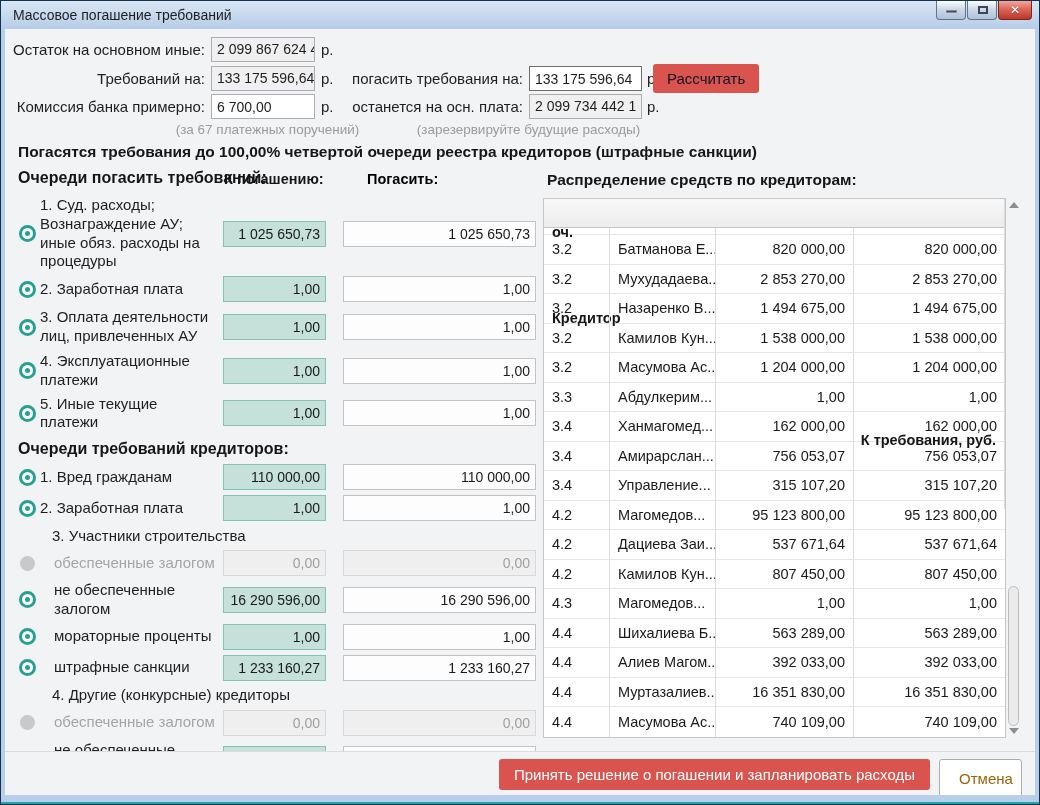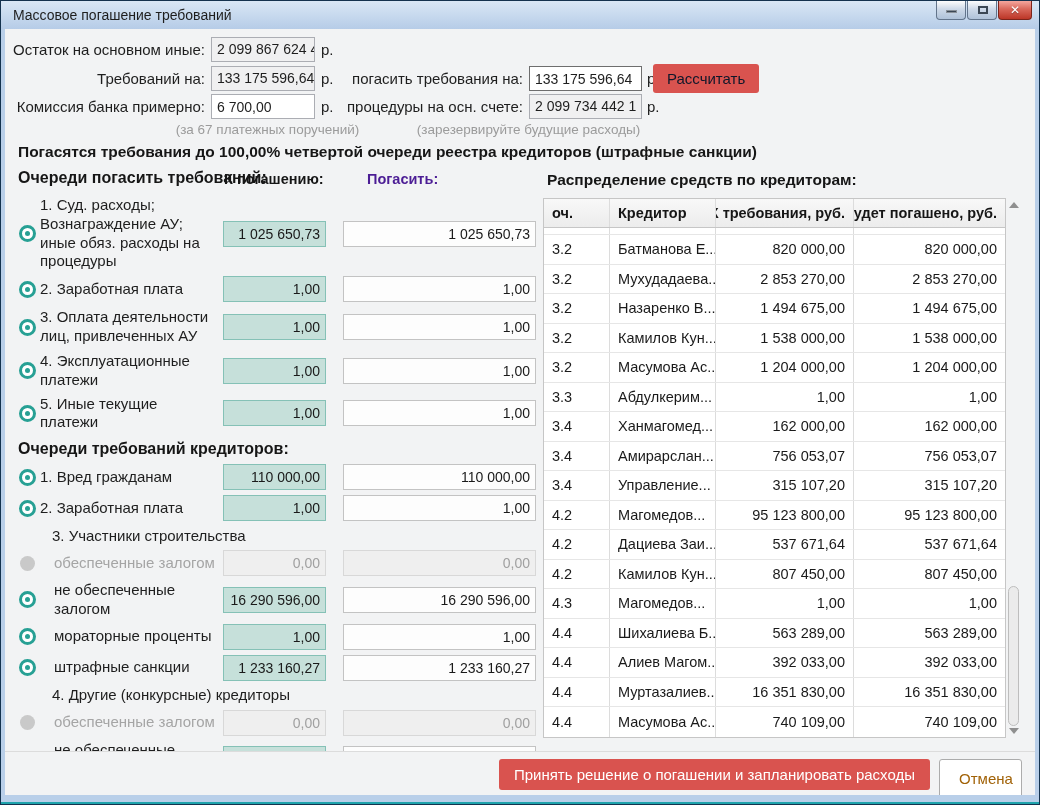--- a/index.html
+++ b/index.html
@@ -42,21 +42,21 @@
   .s-hint1{position:absolute;top:93px;left:150px;width:225px;text-align:center;font-size:13.5px;color:#9B9B9B;}
   .s-hint2{position:absolute;top:93px;left:396px;width:255px;text-align:center;font-size:13.5px;color:#9B9B9B;}
 
   .headline{position:absolute;top:114px;left:13px;font-size:15.5px;font-weight:bold;color:#161616;}
 
   
   .left-panel{position:absolute;top:140px;left:9px;width:522px;}
   .lp-head{position:relative;height:24px;margin-bottom:3px;}
   .lp-title{position:absolute;left:4px;top:0;font-size:16px;font-weight:bold;color:#161616;}
   .lp-col-due{position:absolute;left:210px;top:2px;font-size:14.5px;font-weight:bold;color:#161616;}
-  .lp-col-pay{position:absolute;left:353px;top:2px;font-size:14.5px;font-weight:bold;color:#4c1d95;}
+  .lp-col-pay{position:absolute;left:353px;top:2px;font-size:14.5px;font-weight:bold;color:#000000;}
   .lp-title2{font-size:16px;font-weight:bold;color:#161616;margin:8px 0 6px 4px;}
 
   .q-row{display:flex;align-items:center;min-height:26px;margin-bottom:5px;}
   .q-row.two-line{min-height:40px;}
   .q-row.heading{margin:4px 0 4px 0;min-height:20px;}
   .q-icon{width:26px;flex:0 0 26px;display:flex;justify-content:center;align-items:center;}
   .radio-on{width:17px;height:17px;border-radius:50%;border:3px solid #27A094;background:#FFF;position:relative;}
   .radio-on::after{content:"";position:absolute;left:3px;top:3px;width:5px;height:5px;border-radius:50%;background:#27A094;}
   .radio-off{width:15px;height:15px;border-radius:50%;background:#C9C9C9;}
   .q-label{flex:1;font-size:15px;color:#1E1E1E;line-height:1.25;padding-right:4px;}
@@ -68,21 +68,21 @@
   .q-gap{flex:0 0 17px;}
   .q-pay{flex:0 0 98px;height:26px;background:#FDFDFD;border:1px solid #C3C3C3;font-size:14px;
          text-align:right;padding:0 5px;color:#1A1A1A;font-family:inherit;}
   .q-row.disabled .q-due{background:#EFEFEF;border-color:#D8D8D8;color:#A0A0A0;}
   .q-row.disabled .q-pay{background:#EFEFEF;border-color:#D8D8D8;color:#A0A0A0;}
 
   
   .right-panel{position:absolute;top:140px;left:538px;width:463px;}
   .rp-title{font-size:15.5px;font-weight:bold;color:#161616;margin:2px 0 9px 4px;}
   .d-table{border:1px solid #C6C6C6;background:#FFF;}
-  .t-head{display:flex;height:29px;background:linear-gradient(#F8F8F8,#ECECEC);border-bottom:1px solid #C6C6C6;}
+  .t-head{display:flex;height:29px;background:linear-gradient(#F8F8F8,#ECECEC);border-bottom:1px solid #C6C6C6;flex-direction:column;}
   .t-head .t-cell{font-weight:bold;font-size:14.5px;color:#161616;}
   .t-row{display:flex;height:29.5px;border-bottom:1px solid #E6E6E6;background:#FFF;}
   .t-row:last-child{border-bottom:none;}
   .t-sliver{display:flex;height:7px;border-bottom:1px solid #E6E6E6;background:#FFF;}
   .t-cell{display:flex;align-items:center;padding:0 8px;border-right:1px solid #DCDCDC;font-size:14.5px;color:#1A1A1A;
           white-space:nowrap;overflow:hidden;}
   .t-cell.c0{flex:0 0 66px;}
   .t-cell.c1{flex:0 0 106px;}
   .t-cell.c2{flex:0 0 138px;justify-content:flex-end;}
   .t-cell.c3{flex:1;justify-content:flex-end;border-right:none;}
@@ -133,21 +133,21 @@
         <span class="s-field">133 175 596,64</span>
         <span class="s-unit">р.</span>
         <span class="s-lbl2">погасить требования на:</span>
         <input class="s-field2 edit" value="133 175 596,64" style="">
         <span class="s-unit2">р.</span>
       </div>
       <div class="s-row r3">
         <span class="s-lbl">Комиссия банка примерно:</span>
         <input class="s-field edit right" value="6 700,00" style="">
         <span class="s-unit">р.</span>
-        <span class="s-lbl2">процедуры на осн. счете:</span>
+        <span class="s-lbl2">останется на осн. плата:</span>
         <span class="s-field2">2 099 734 442 1</span>
         <span class="s-unit2">р.</span>
       </div>
       <button class="calc-btn">Рассчитать</button>
       <span class="s-hint1">(за 67 платежных поручений)</span>
       <span class="s-hint2">(зарезервируйте будущие расходы)</span>
     </div>
 
     <div class="headline">Погасятся требования до 100,00% четвертой очереди реестра кредиторов (штрафные санкции)</div>
 

